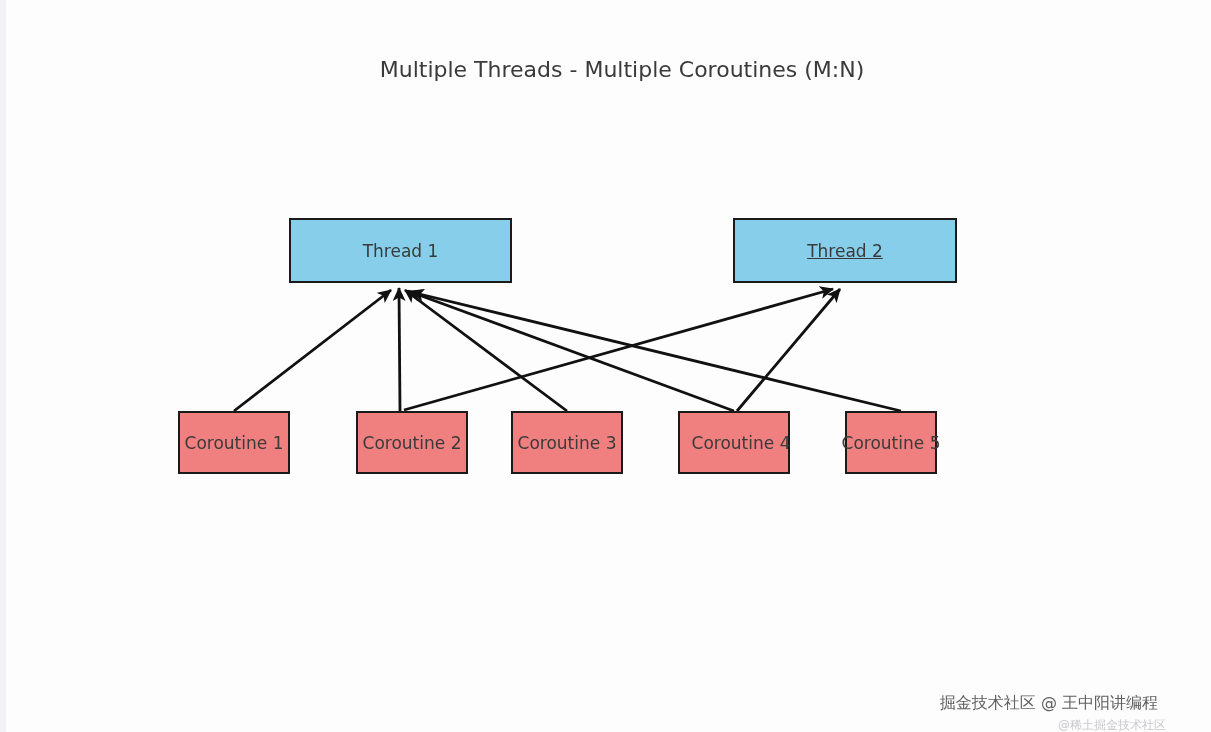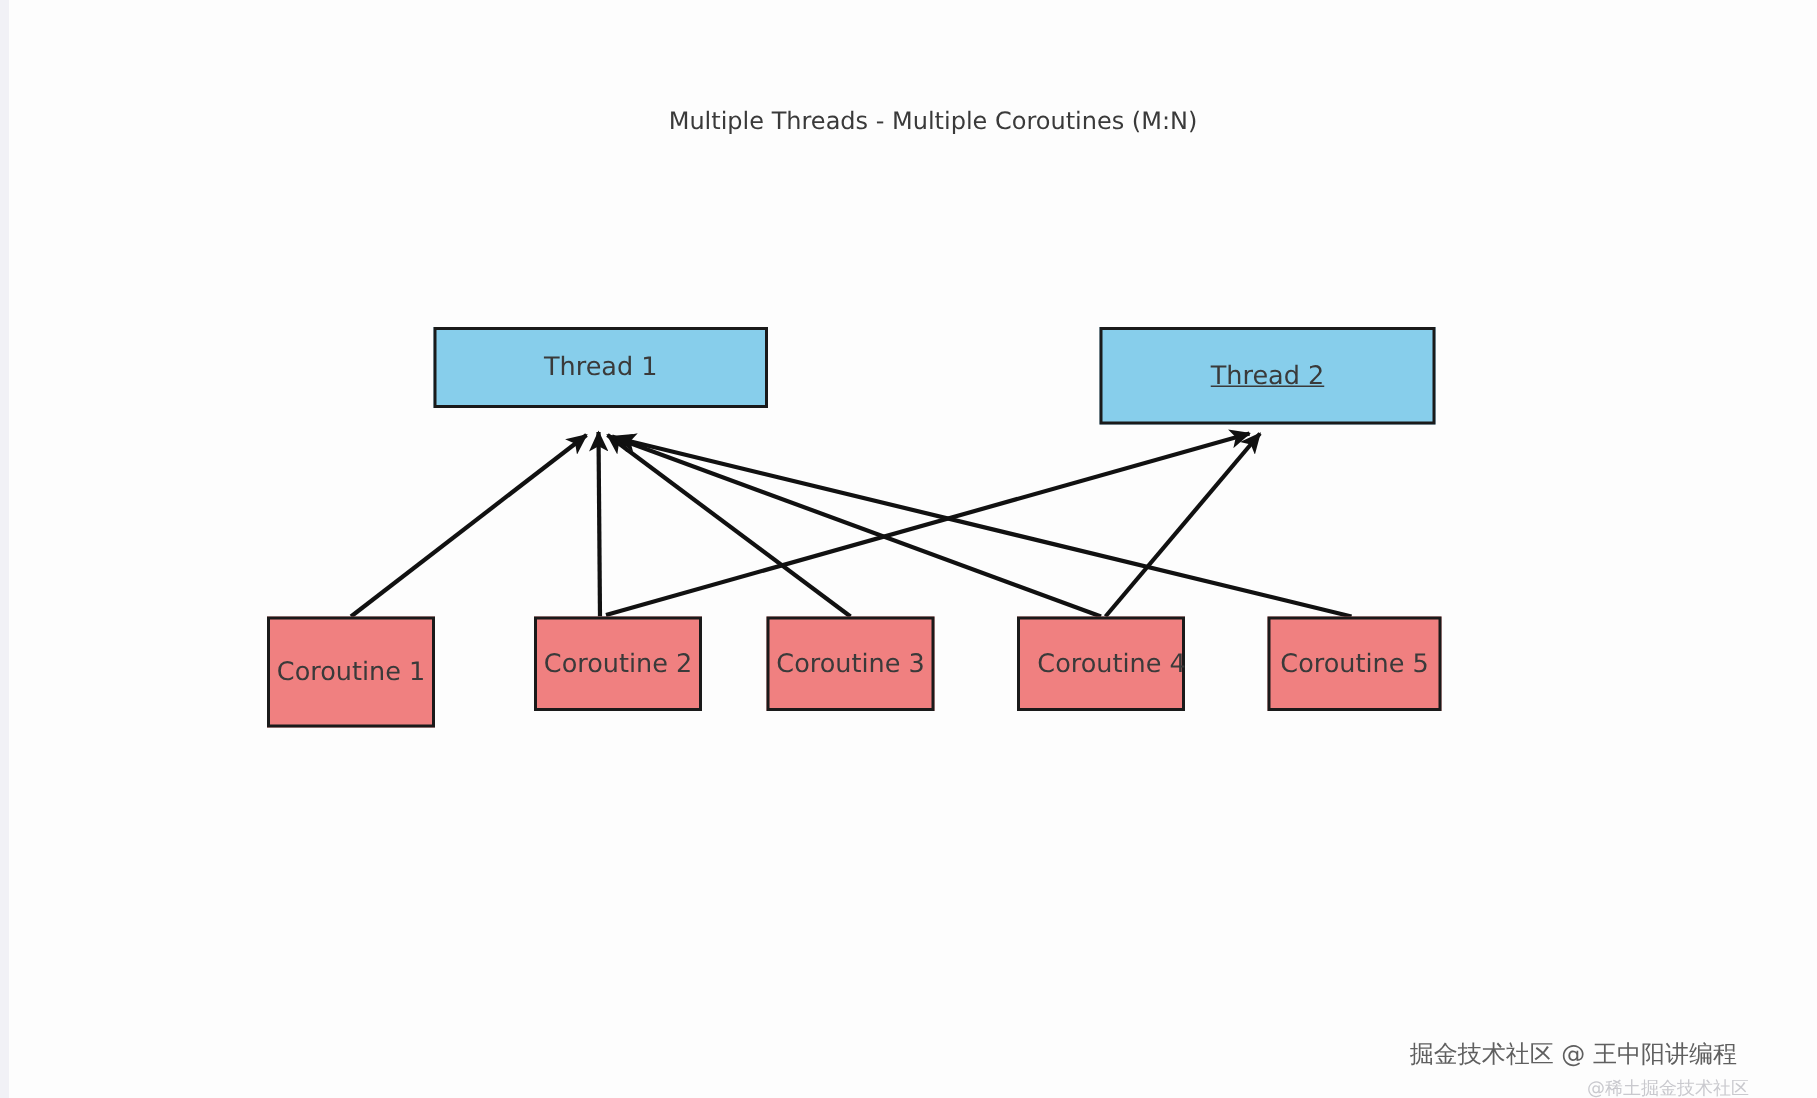--- a/index.html
+++ b/index.html
@@ -16,24 +16,24 @@
   }
   .left-strip {
     position: absolute;
     left: 0; top: 0;
     width: 6px; height: 100%;
     background: var(--strip, #f1f1f6);
   }
   .diagram-title {
     position: absolute;
     left: 622px;
-    top: 71px;
+    top: 57px;
     transform: translateX(-50%);
     white-space: nowrap;
-    font-size: 16px;
+    font-size: 22px;
     color: var(--text, #3a3a3a);
   }
   #edges-svg {
     position: absolute;
     left: 0; top: 0;
     width: 1211px; height: 732px;
     pointer-events: none;
   }
   #edges-svg line {
     stroke: var(--arrow, #111111);
@@ -83,37 +83,37 @@
 <line x1="234" y1="411" x2="391" y2="290" marker-end="url(#arrowhead)"></line>
     <line x1="400" y1="411" x2="399" y2="288" marker-end="url(#arrowhead)"></line>
     <line x1="567" y1="411" x2="405" y2="290" marker-end="url(#arrowhead)"></line>
     <line x1="734" y1="411" x2="408" y2="291" marker-end="url(#arrowhead)"></line>
     <line x1="901" y1="411" x2="411" y2="292" marker-end="url(#arrowhead)"></line>
     <line x1="404" y1="410" x2="833" y2="289" marker-end="url(#arrowhead)"></line>
     <line x1="737" y1="411" x2="840" y2="289" marker-end="url(#arrowhead)"></line>
   </svg>
 
 <div id="nodes-layer">
-    <div class="node thread" style="left: 289px; top: 218px; width: 223px; height: 54px; text-align: right;">
+    <div class="node thread" style="left: 289px; top: 218px; width: 223px; height: 65px; text-align: right;">
       <span>Thread 1</span>
     </div>
     <div class="node thread" style="left: 733px; top: 218px; width: 224px; height: 65px; text-decoration: underline;">
       <span>Thread 2</span>
     </div>
-    <div class="node coroutine" style="left: 178px; top: 411px; width: 112px; height: 74px;">
+    <div class="node coroutine" style="left: 178px; top: 411px; width: 112px; height: 63px;">
       <span>Coroutine 1</span>
     </div>
     <div class="node coroutine" style="left: 356px; top: 411px; width: 112px; height: 63px;">
       <span>Coroutine 2</span>
     </div>
     <div class="node coroutine" style="left: 511px; top: 411px; width: 112px; height: 63px;">
       <span>Coroutine 3</span>
     </div>
     <div class="node coroutine" style="left: 678px; top: 411px; width: 112px; height: 63px; padding-left: 14px;">
       <span>Coroutine 4</span>
     </div>
-    <div class="node coroutine" style="left: 845px; top: 411px; width: 116px; height: 63px;">
+    <div class="node coroutine" style="left: 845px; top: 411px; width: 92px; height: 63px;">
       <span>Coroutine 5</span>
     </div>
   </div>
 
 <div class="watermark-main">掘金技术社区 @ 王中阳讲编程</div>
 <div class="watermark-faint">@稀土掘金技术社区</div>
 
 </body></html>

